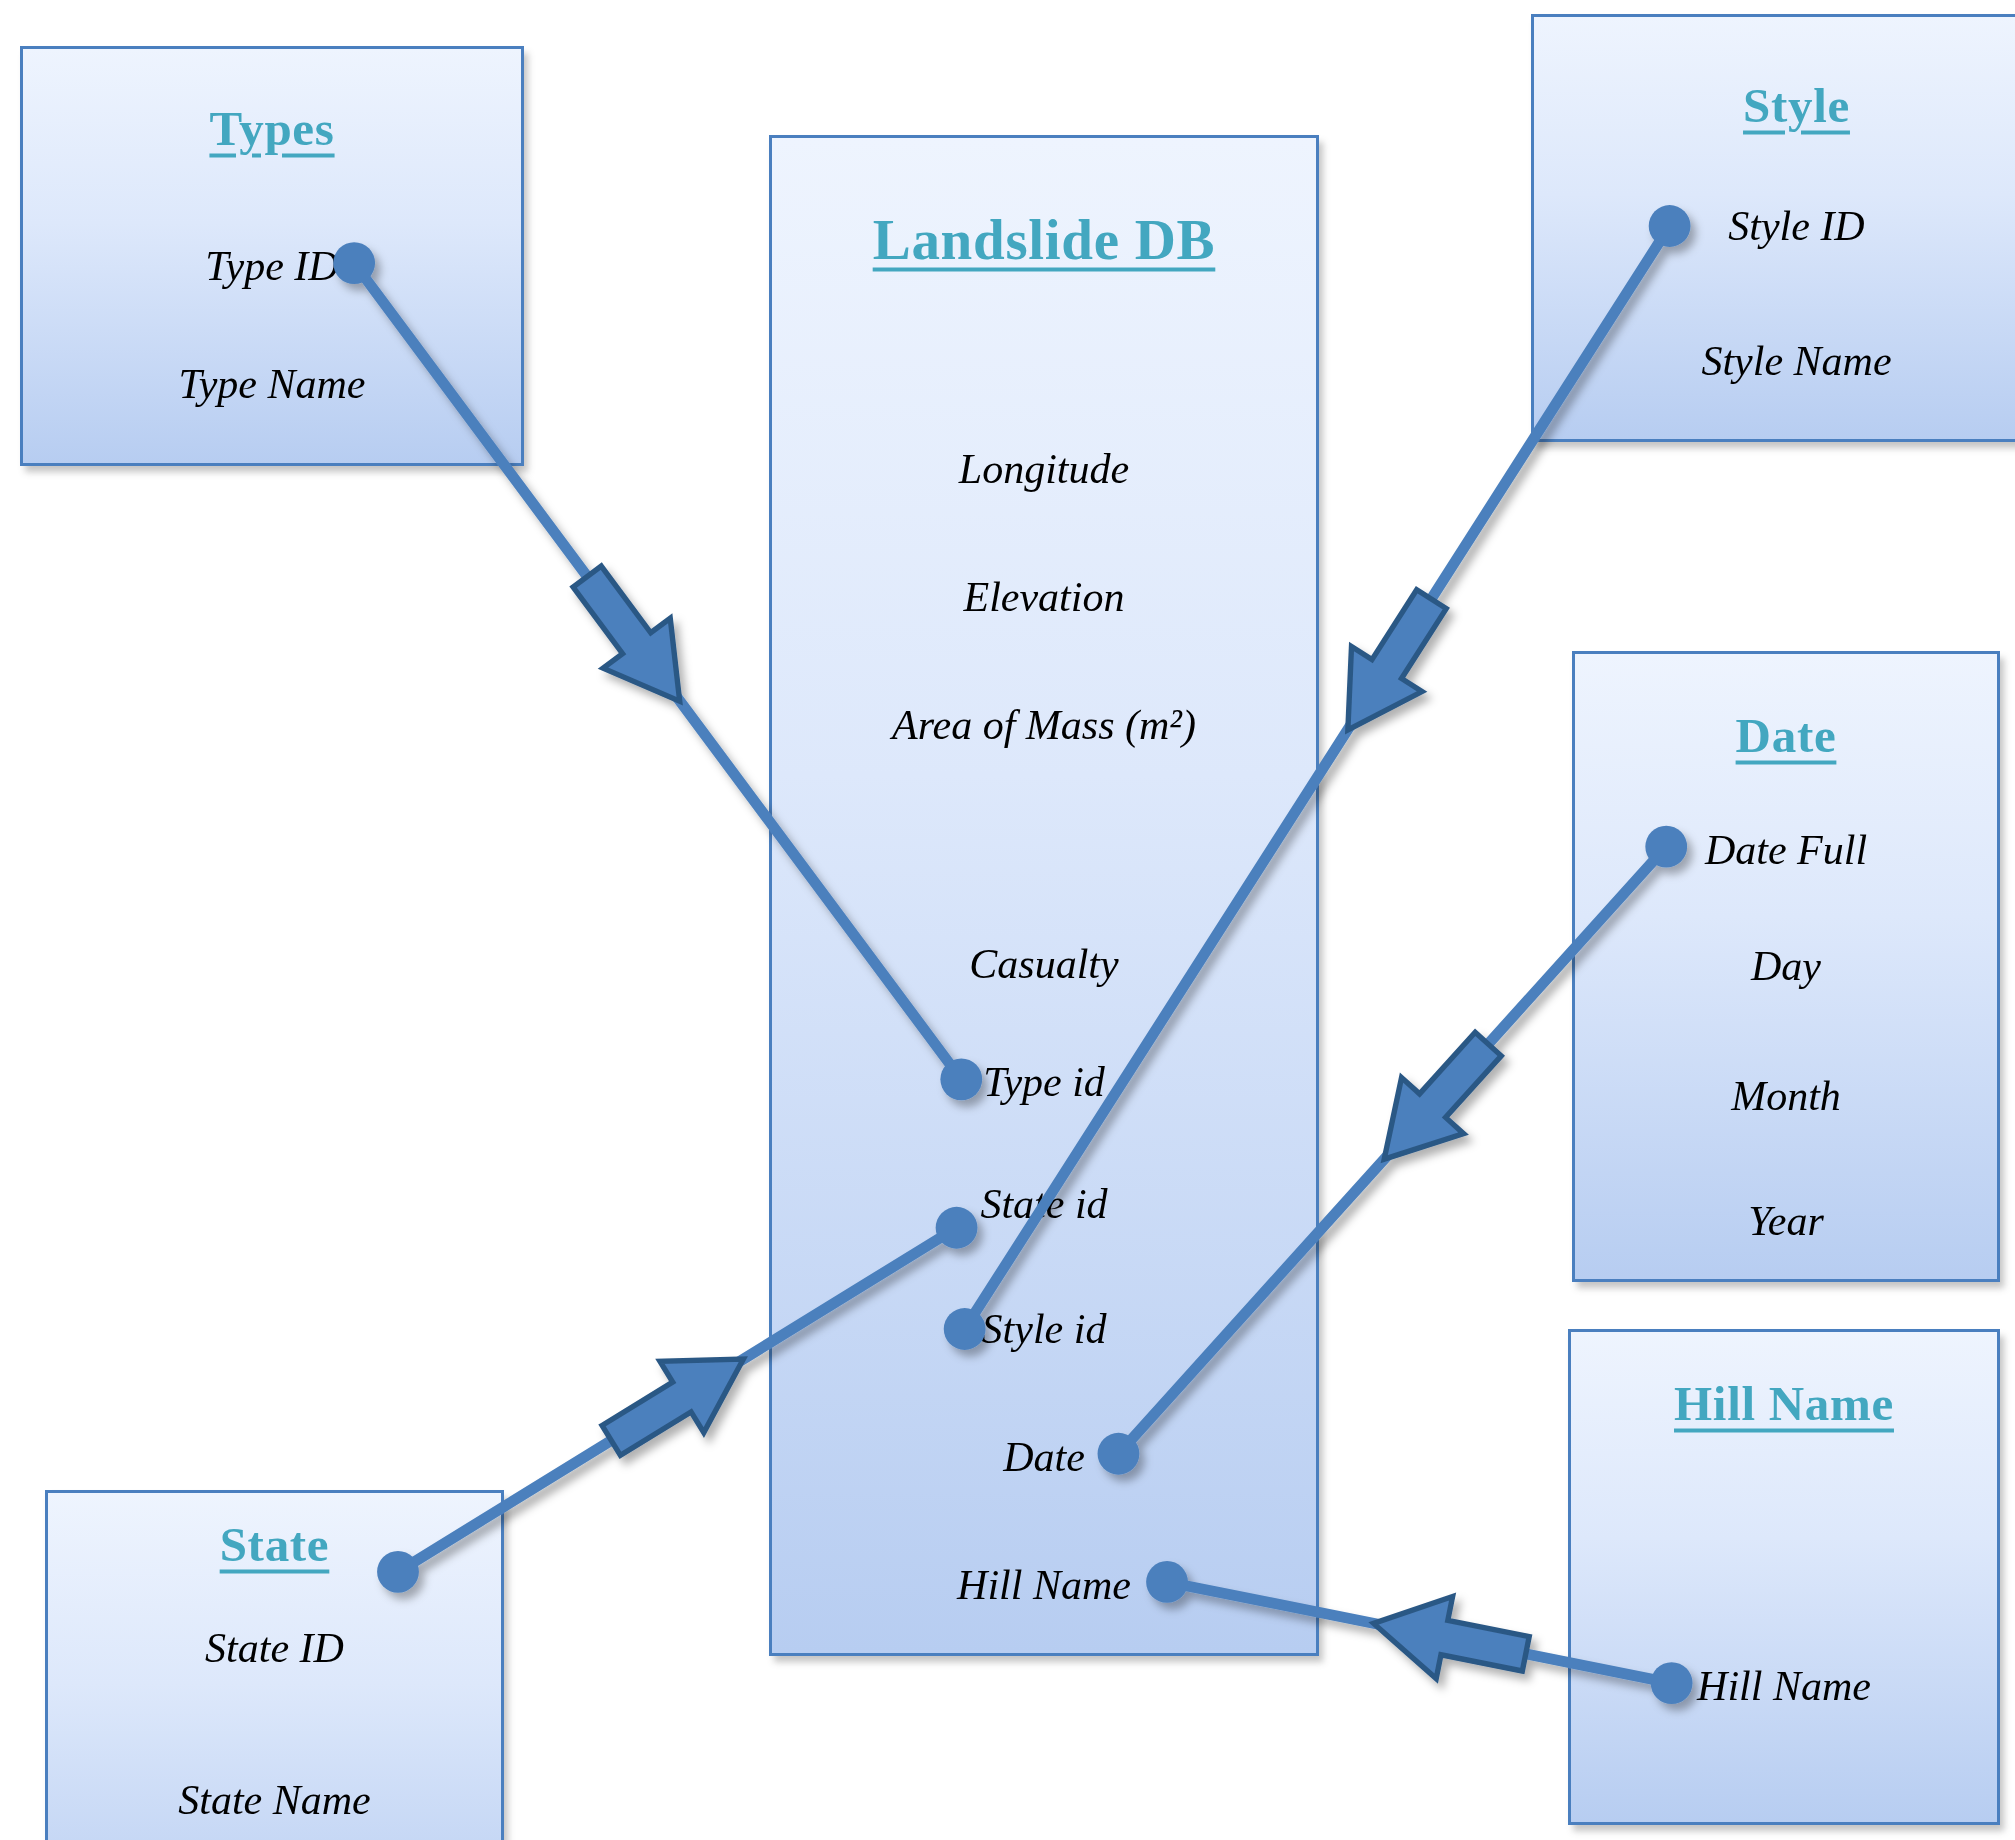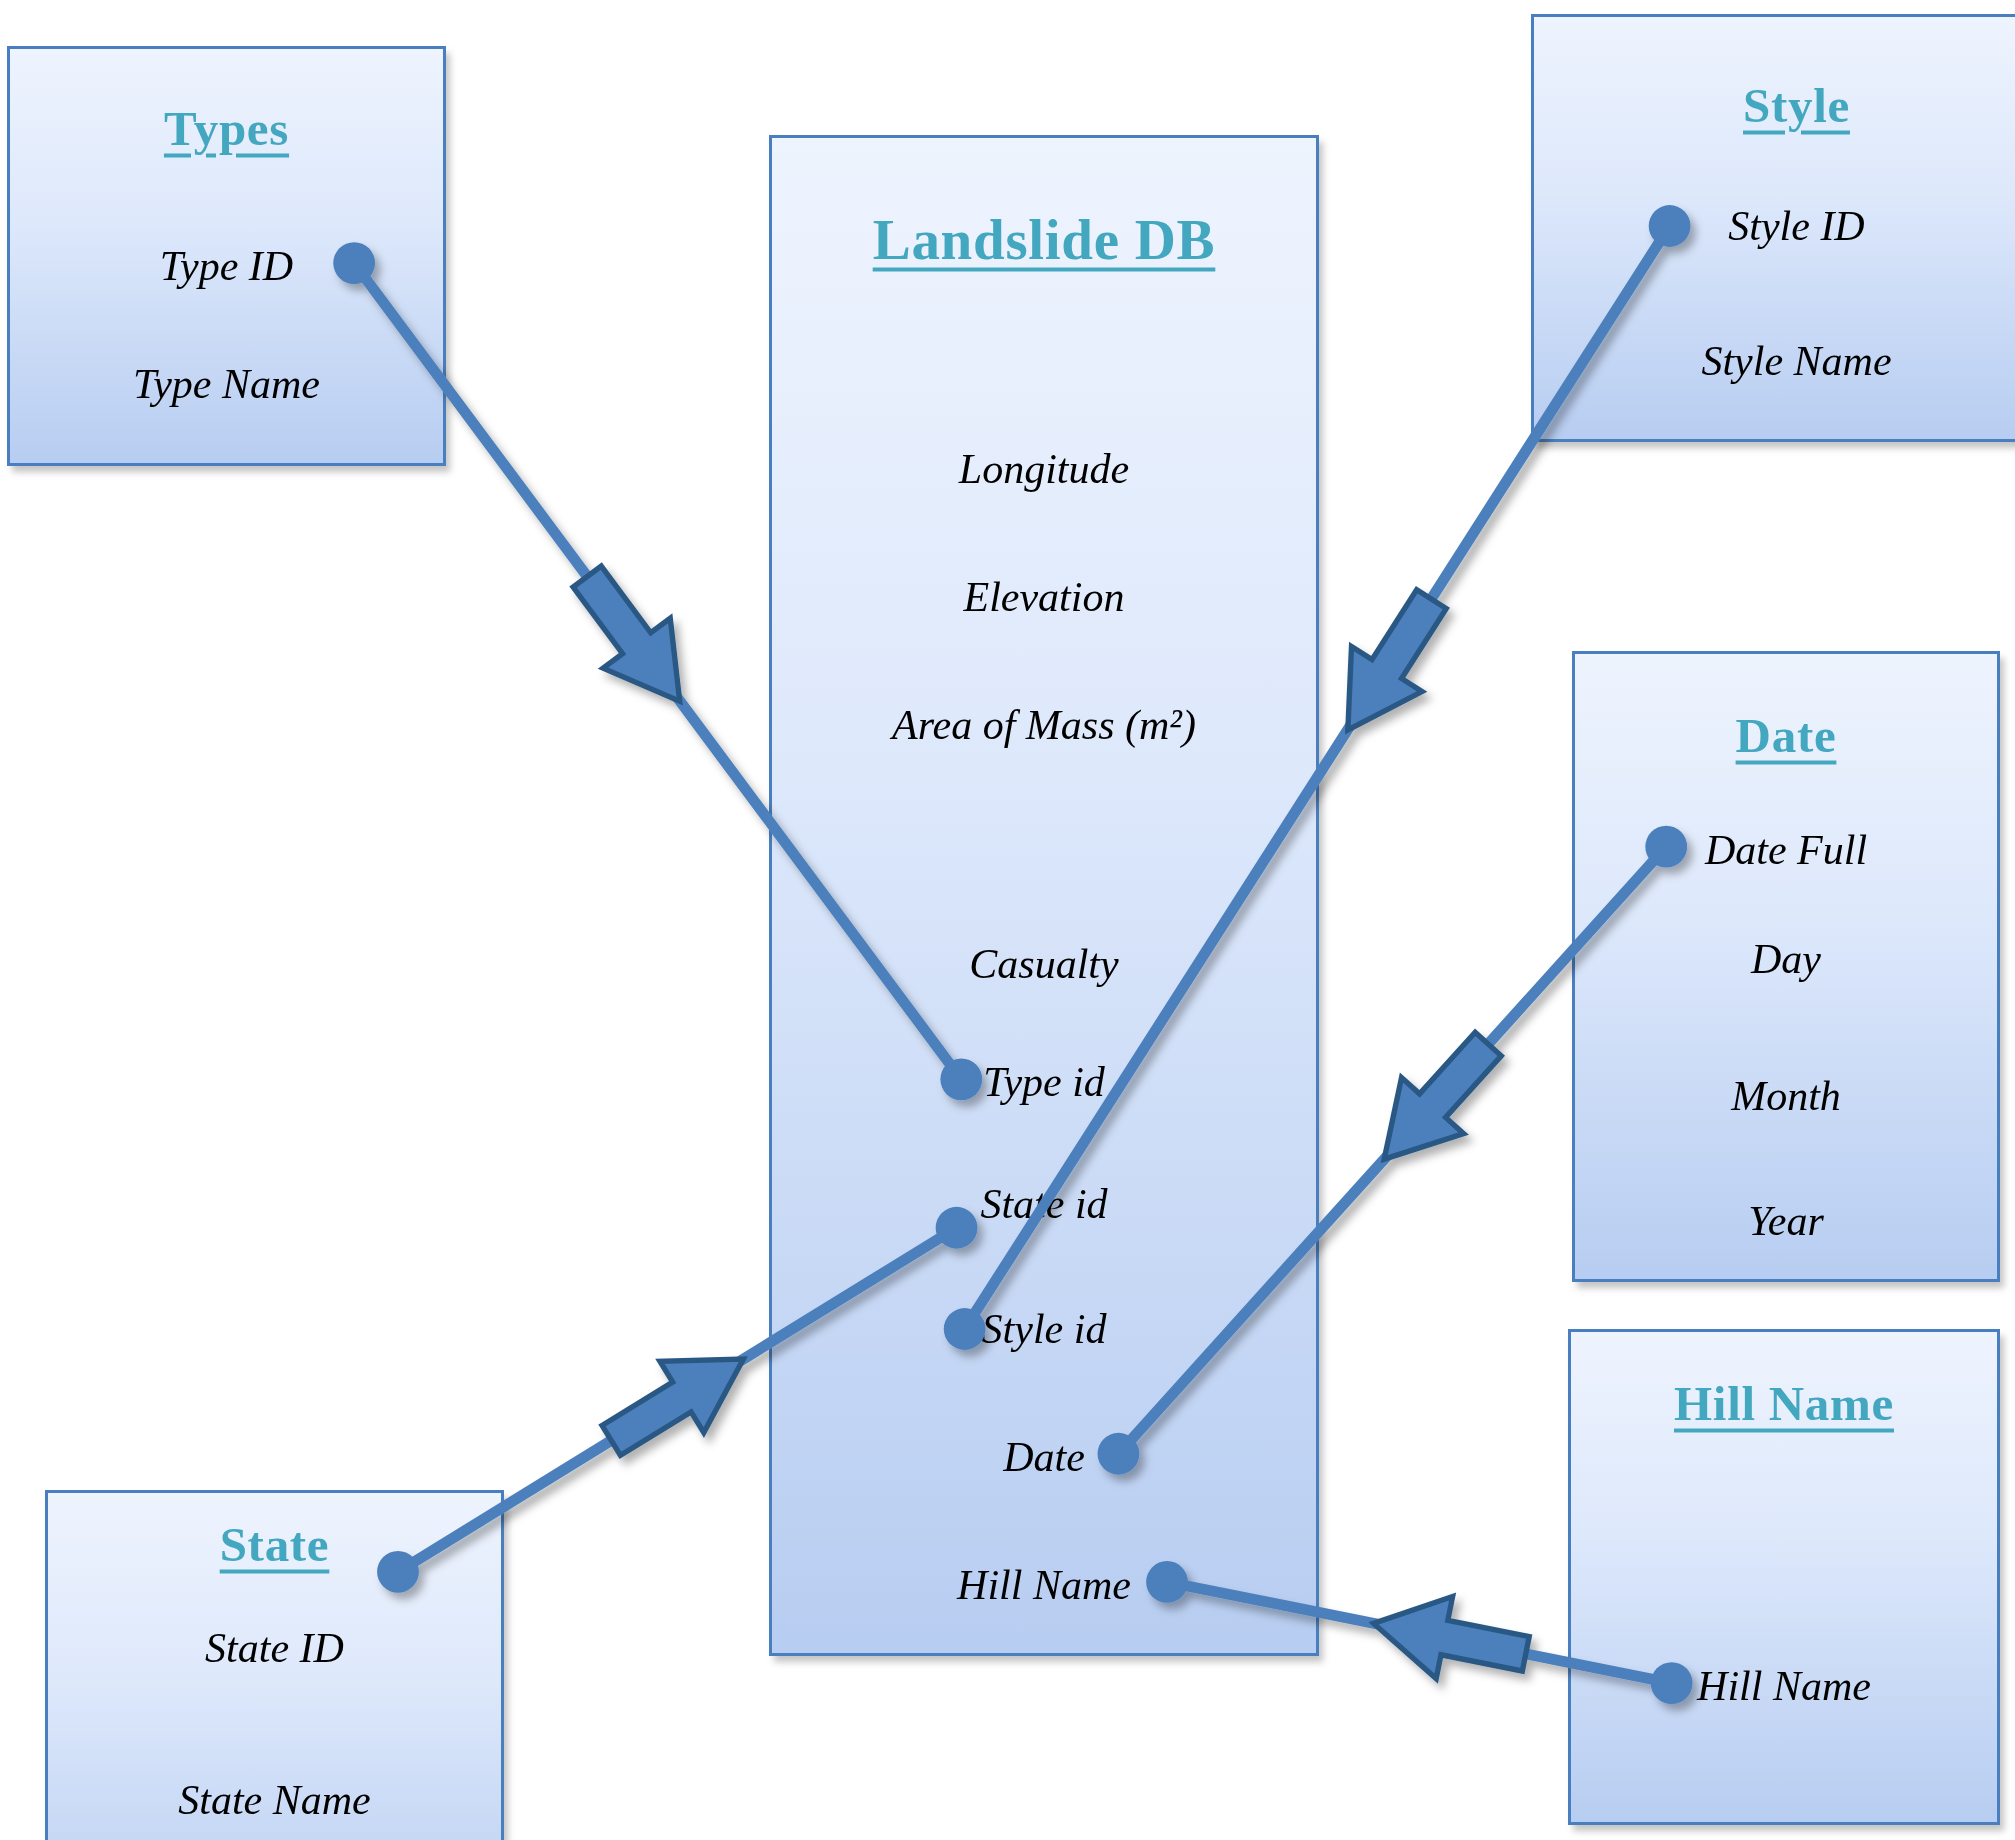--- a/index.html
+++ b/index.html
@@ -32,21 +32,21 @@
   svg.connectors{position:absolute;left:0;top:0;pointer-events:none;}
   .conn-line{stroke:#4c80bd;stroke-width:16;stroke-linecap:round;}
   .conn-dot{fill:#4c80bd;}
   .block-arrow{fill:#4c80bd;stroke:#2c5885;stroke-width:8;stroke-linejoin:miter;}
 </style>
 </head>
 <body>
 
 <div class="canvas">
 
-  <div class="table" style="left:7px;top:46px;width:439px;height:420px">
+  <div class="table" style="left:20px;top:46px;width:504px;height:420px">
     <div class="t-title" style="top:79px">
       <span>Types</span>
     </div>
     <div class="t-field" style="top:217px">Type ID</div>
     <div class="t-field" style="top:335px">Type Name</div>
   </div>
 
   <div class="table" style="left:769px;top:135px;width:550px;height:1521px">
     <div class="t-title big" style="top:81px">
       <span>Landslide DB</span>
@@ -68,21 +68,21 @@
     </div>
     <div class="t-field" style="top:209px">Style ID</div>
     <div class="t-field" style="top:344px">Style Name</div>
   </div>
 
   <div class="table" style="left:1572px;top:651px;width:428px;height:631px">
     <div class="t-title" style="top:81px">
       <span>Date</span>
     </div>
     <div class="t-field" style="top:196px">Date Full</div>
-    <div class="t-field" style="top:305px">Day</div>
+    <div class="t-field" style="top:312px">Day</div>
     <div class="t-field" style="top:442px">Month</div>
     <div class="t-field" style="top:567px">Year</div>
   </div>
 
   <div class="table" style="left:1568px;top:1329px;width:432px;height:496px">
     <div class="t-title" style="top:71px">
       <span>Hill Name</span>
     </div>
     <div class="t-field" style="top:354px">Hill Name</div>
   </div>

